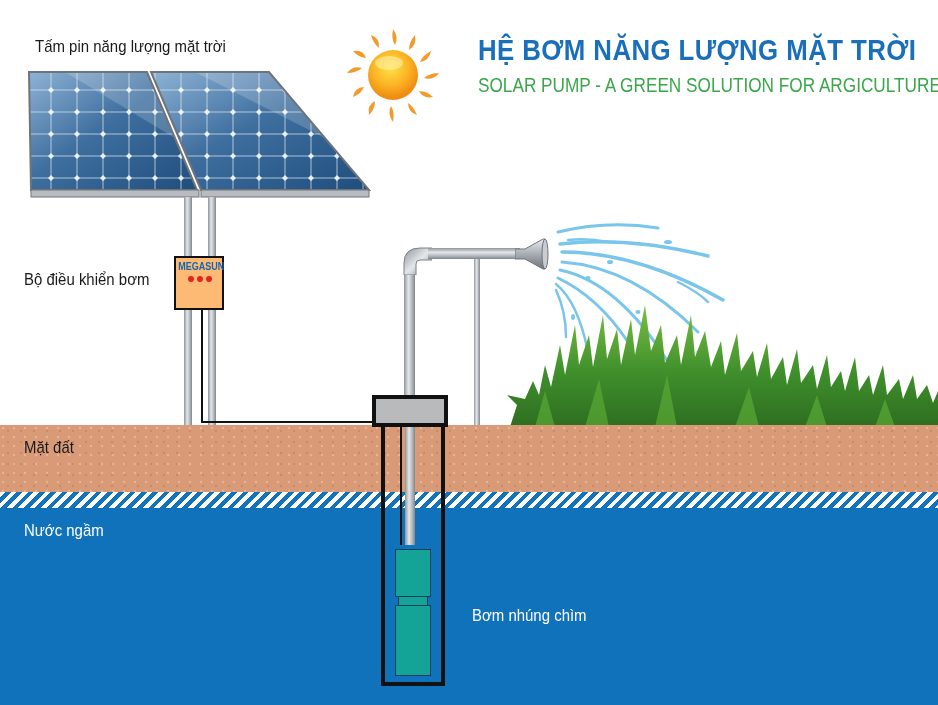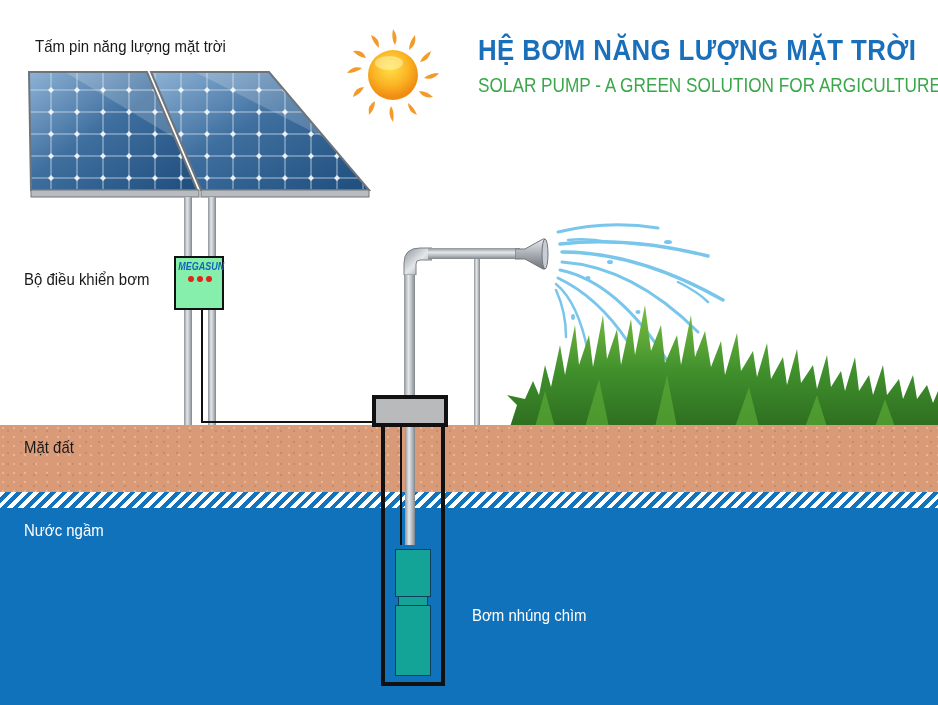--- a/index.html
+++ b/index.html
@@ -10,21 +10,21 @@
   .subtitle{position:absolute;left:478px;top:74px;font-family:"Liberation Sans",sans-serif;font-size:20px;white-space:nowrap;transform:scaleX(0.86);transform-origin:left top;}
   .soil{position:absolute;left:0;top:425px;width:938px;height:67px;
     background-color:#d99a78;
     background-image:radial-gradient(circle at 3px 3px,#e8b394 1.2px,transparent 1.6px),radial-gradient(circle at 8px 6px,#c98a66 1px,transparent 1.4px);
     background-size:11px 9px,13px 11px;}
   .stripes{position:absolute;left:0;top:492px;width:938px;height:16px;
     background:repeating-linear-gradient(135deg,#ffffff 0 4px,#1272bb 4px 8px);}
   .water{position:absolute;left:0;top:508px;width:938px;height:197px;background:#1172bc;}
   .pipe-v{position:absolute;background:linear-gradient(90deg,#8e9499 0%,#e4e7ea 40%,#b6bbc0 70%,#80868b 100%);}
   .pipe-h{position:absolute;background:linear-gradient(180deg,#8e9499 0%,#e4e7ea 40%,#b6bbc0 70%,#80868b 100%);}
-  .controller{position:absolute;left:174px;top:256px;width:46px;height:50px;background:#86efac;border:2px solid #111;font-style:italic;}
+  .controller{position:absolute;left:174px;top:256px;width:46px;height:50px;background:#fdba74;border:2px solid #111;}
   .brand{position:absolute;left:0;top:3px;width:46px;text-align:center;font-family:"Liberation Sans",sans-serif;font-weight:bold;font-size:10px;color:#1565b5;transform:scaleX(0.9);}
   .led{position:absolute;top:18px;width:6px;height:6px;border-radius:50%;background:#e1251b;}
   .wellhead{position:absolute;left:372px;top:395px;width:68px;height:24px;background:#b9babc;border:4px solid #111;}
   .casing{position:absolute;left:381px;top:425px;width:56px;height:257px;border:4px solid #111;border-top:none;}
   .pump{position:absolute;background:#13a397;border:1.5px solid #0d3e5c;}
 </style>
 </head>
 <body>
 
 <div class="title" style="color:#1a6fba;">HỆ BƠM NĂNG LƯỢNG MẶT TRỜI</div>

